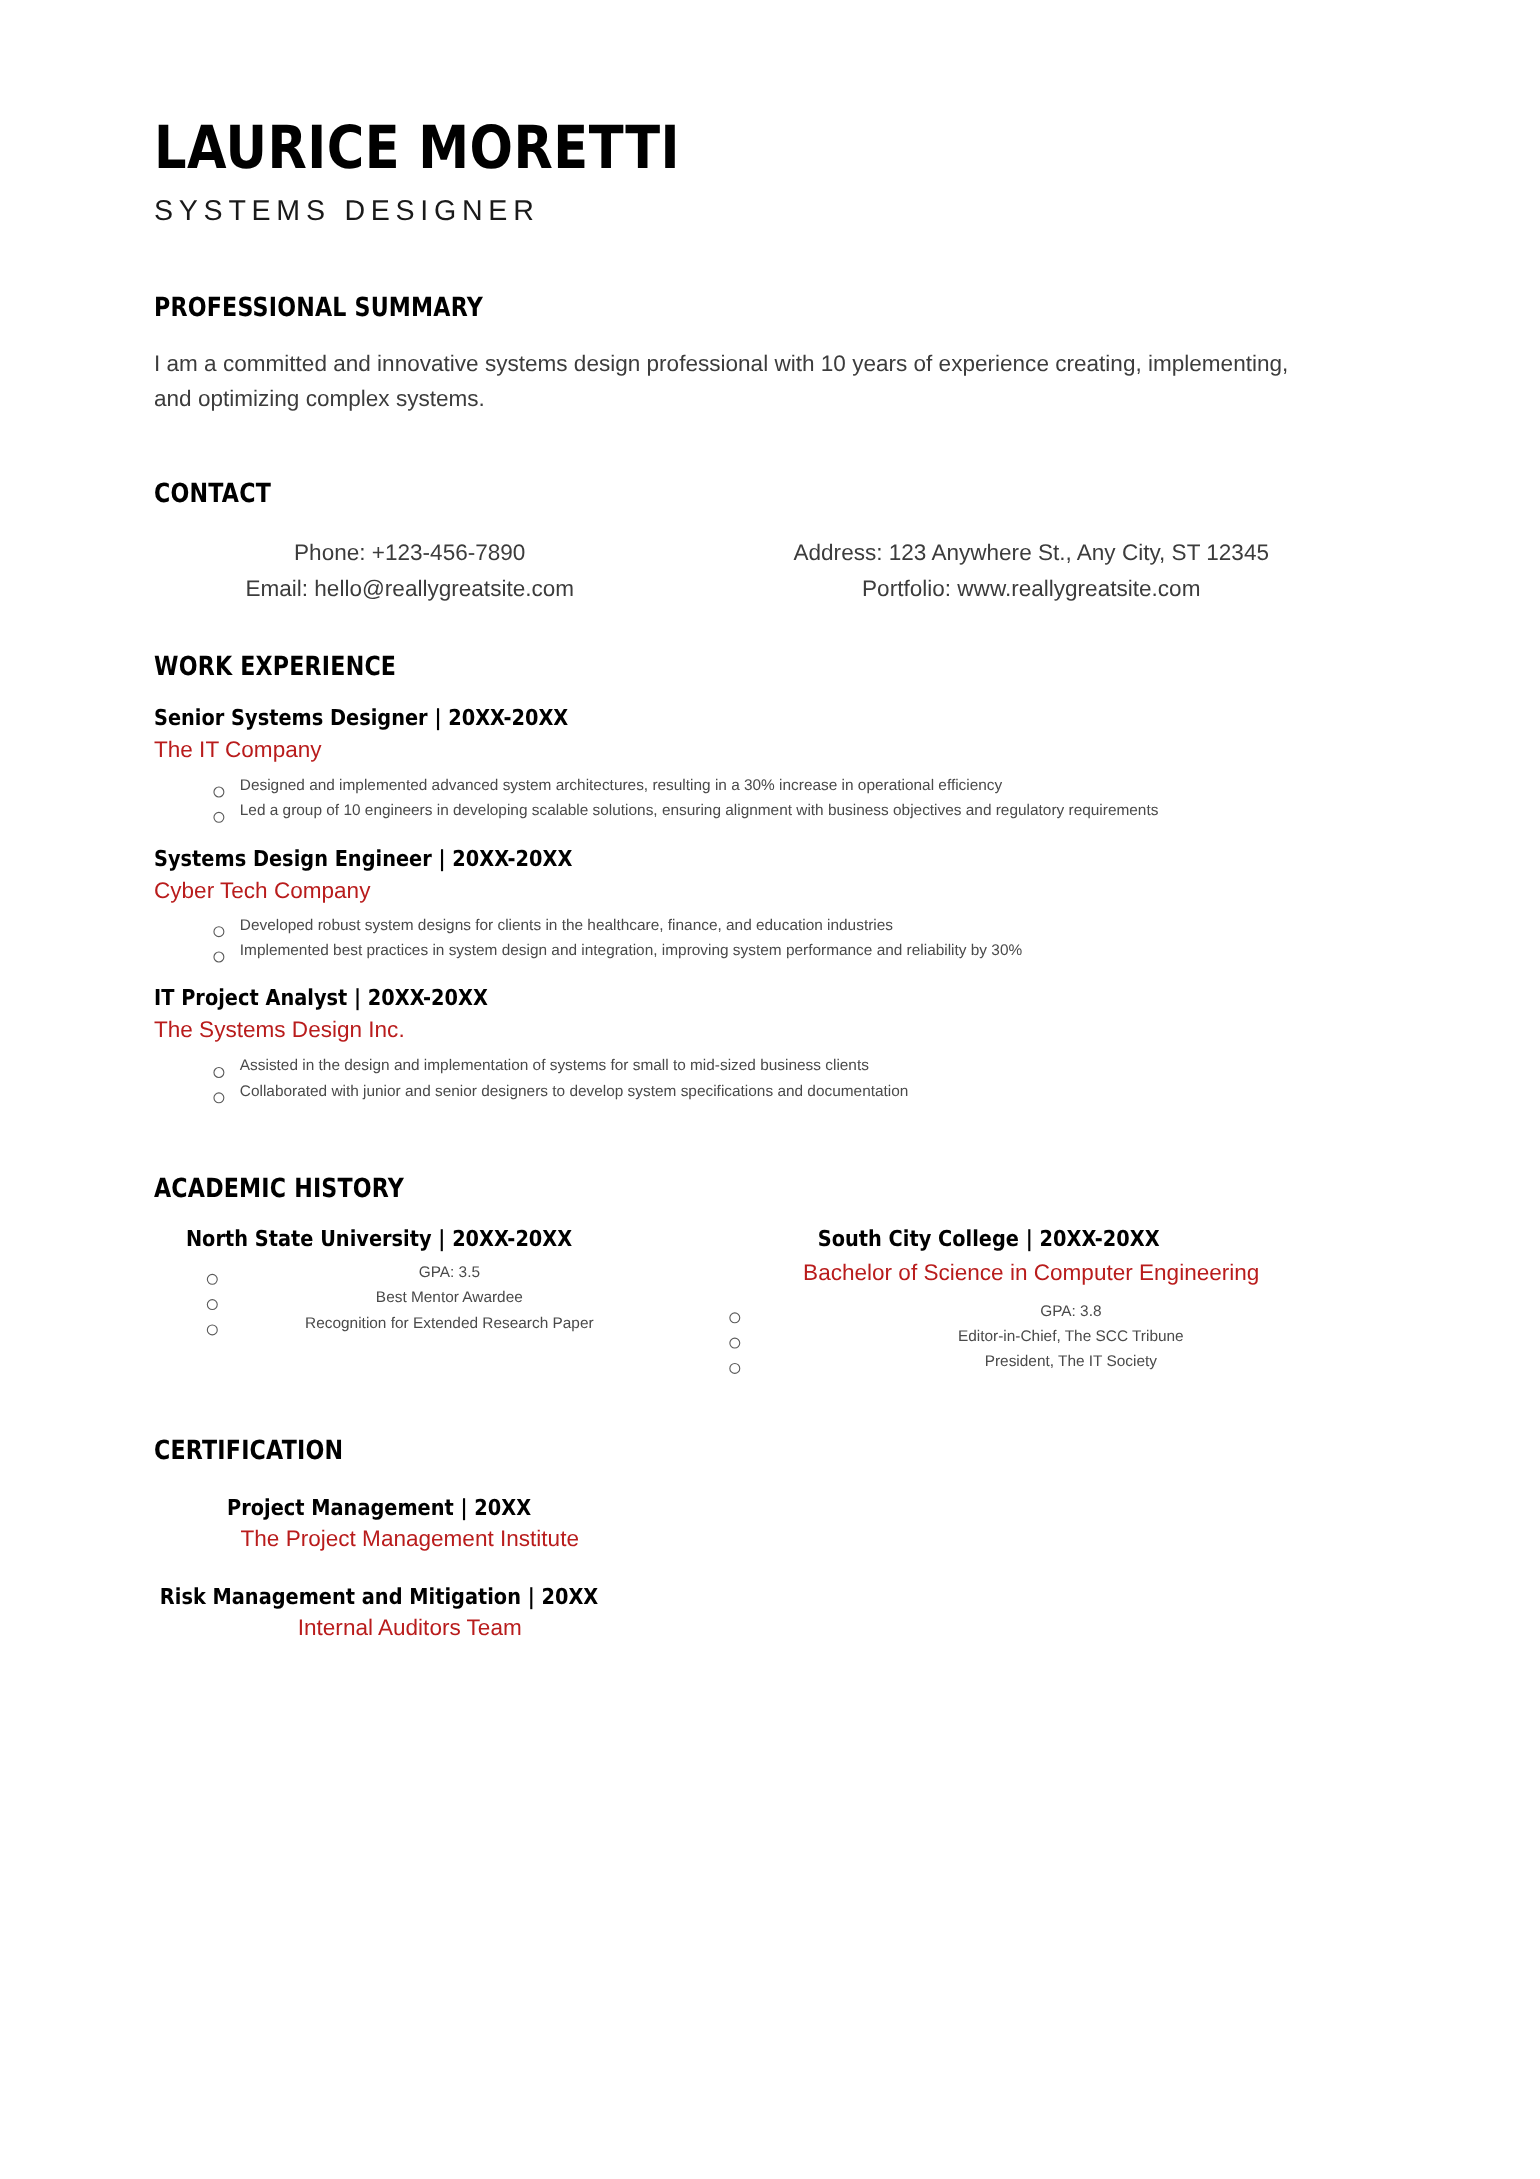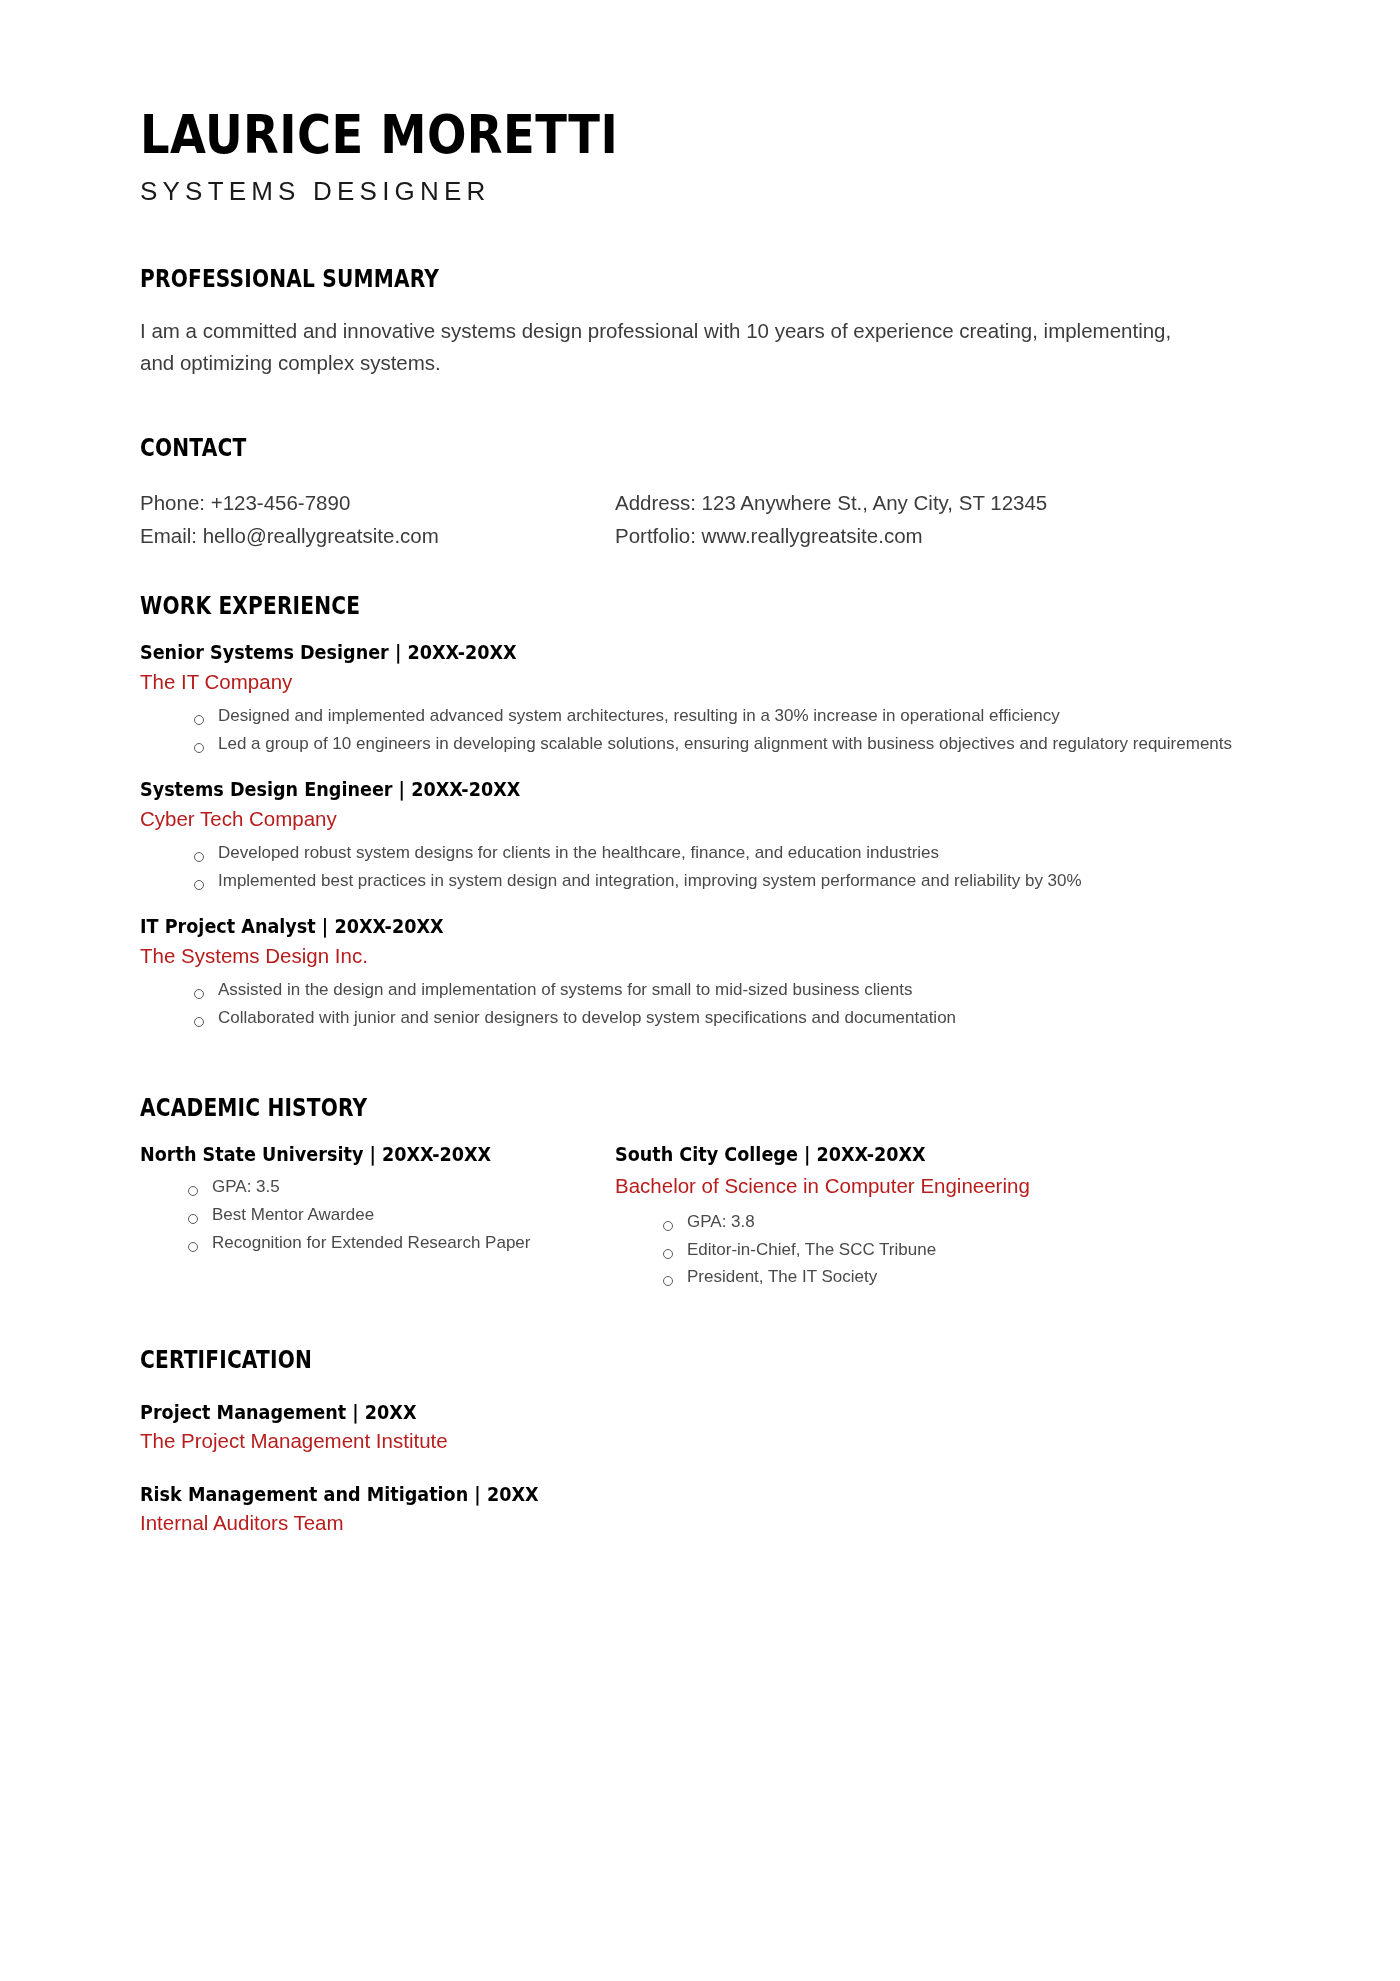--- a/index.html
+++ b/index.html
@@ -109,21 +109,21 @@
   }
 
   ul.bullets {
     list-style: none;
     margin: 6px 0 0 0;
     padding-left: 54px;
   }
 
   ul.bullets li {
     position: relative;
-    font-size: 17px;
+    font-size: 14px;
     line-height: 1.57;
     color: #4a4a4a;
     padding-left: 24px;
     margin-bottom: 1px;
   }
 
   ul.bullets li::before {
     content: "";
     position: absolute;
     left: 0;
@@ -138,21 +138,21 @@
   .gap-lg  { height: 54px; }
   .gap-xl  { height: 62px; }
 
   .edu-entry .entry-title { margin-bottom: 6px; }
   .edu-entry ul.bullets { padding-left: 48px; margin-top: 8px; }
 
   .cert-entry { margin-top: 26px; }
   .cert-entry:first-child { margin-top: 0; }
   .cert-entry .entry-title { margin-bottom: 3px; }
 
-  .col { min-width: 0; }
+  .col { min-width: 0; text-align: center; }
 </style>
 </head>
 <body>
 
 <div class="page">
 
   <div class="header">
     <div class="full-name">LAURICE MORETTI</div>
     <div class="job-role">SYSTEMS DESIGNER</div>
   </div>

